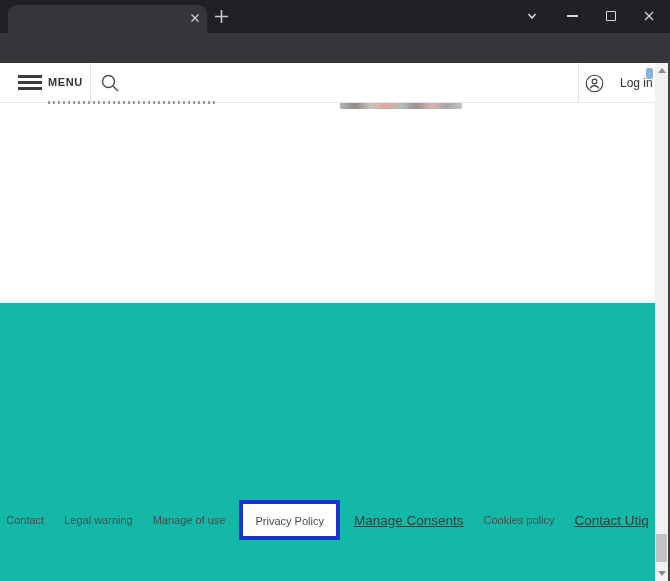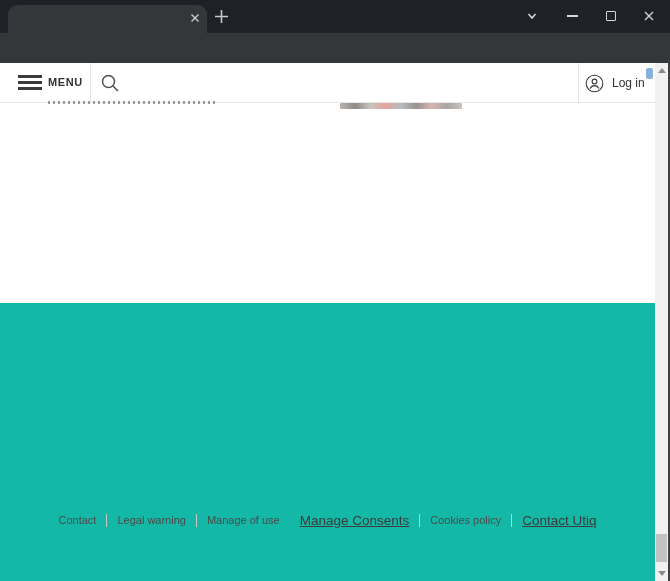--- a/index.html
+++ b/index.html
@@ -37,21 +37,21 @@
   .page { position:absolute; left:0; top:63px; width:670px; height:518px; background:#ffffff; }
   .page-header { position:absolute; left:0; top:0; width:670px; height:40px; background:#fff;
                  border-bottom:1px solid #e7e7e7; }
   .hamburger { position:absolute; left:18px; top:12px; width:24px; height:16px; cursor:pointer; }
   .hamburger i { display:block; width:24px; height:2.5px; background:#3b3b3b; margin-bottom:3.5px; }
   .menu-label { position:absolute; left:48px; top:13px; font-size:11px; font-weight:bold;
                 letter-spacing:.6px; color:#333; }
   .vdiv { position:absolute; top:0; width:1px; height:40px; background:#e3e3e3; }
   .search-btn { position:absolute; left:100px; top:10px; width:20px; height:20px; cursor:pointer; }
   .login-btn { position:absolute; left:585px; top:9px; height:22px; display:flex;
-               align-items:center; gap:8px; cursor:pointer; }
+               align-items:center; gap:16px; cursor:pointer; }
   .login-label { font-size:12px; color:#333; }
 
   .tiny-text-fragment { position:absolute; left:48px; top:38px; width:167px; height:3px;
       background:repeating-linear-gradient(90deg,#9a9a9a 0 2px,transparent 2px 5px); }
   .image-fragment { position:absolute; left:340px; top:40px; width:122px; height:6px;
       border-radius:1px; filter:blur(.7px);
       background:linear-gradient(90deg,#b9b4b2,#8e8a88,#c9c2bd,#e2a49e,#b4bdc0,#99938f,#d8b4ae,#a8a5a3,#c7c3c0); }
 
   .footer-region { position:absolute; left:0; top:240px; width:670px; height:278px; background:#14b8a6; }
   .footer-nav { position:absolute; left:0; top:195px; width:655px; height:44px;
@@ -208,20 +208,23 @@
     <div class="tiny-text-fragment"></div>
     <div class="image-fragment"></div>
 
     <div class="footer-region">
       <div class="footer-nav">
         <a class="flink">Contact</a>
         <span class="fdiv"></span>
         <a class="flink">Legal warning</a>
         <span class="fdiv"></span>
         <a class="flink">Manage of use</a>
+        <span class="highlight-box">
+          <a class="flink">Privacy Policy</a>
+        </span>
         <a class="flink big">Manage Consents</a>
         <span class="fdiv"></span>
         <a class="flink">Cookies policy</a>
         <span class="fdiv"></span>
         <a class="flink big">Contact Utiq</a>
       </div>
     </div>
   </div>
 
   <div class="right-edge-strip"></div>

